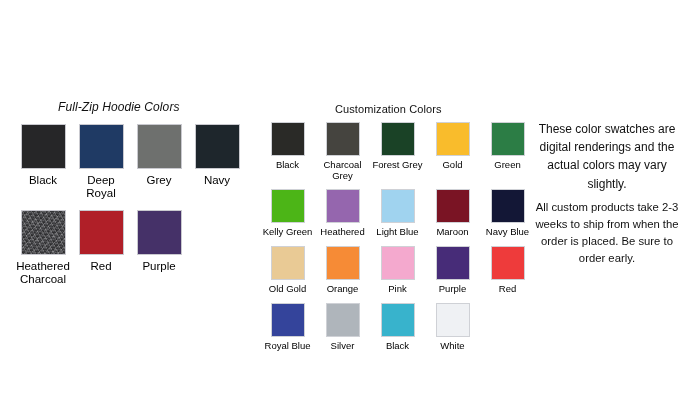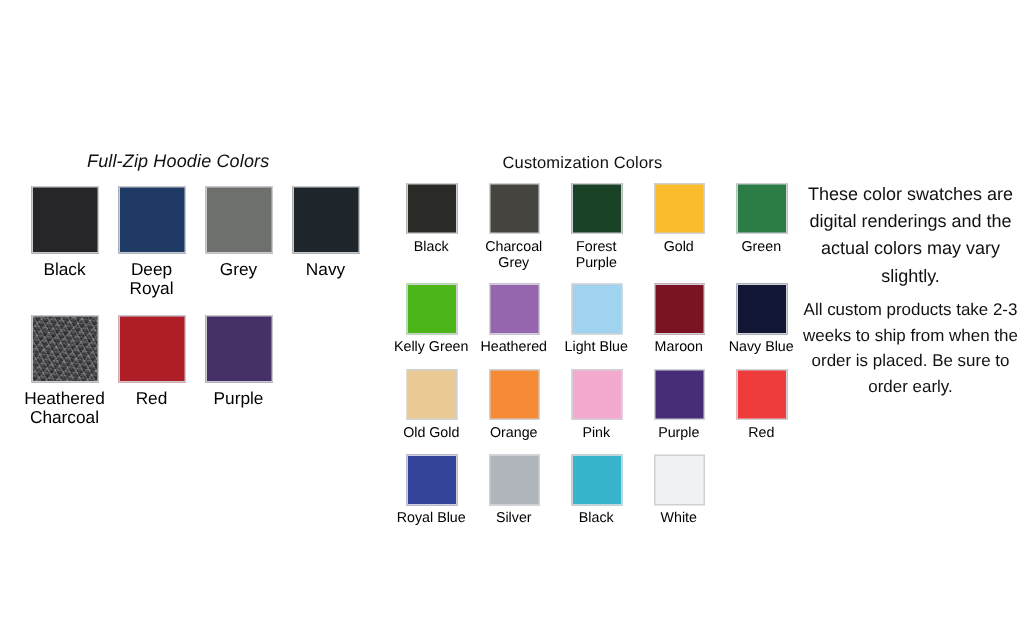--- a/index.html
+++ b/index.html
@@ -146,21 +146,21 @@
       <div class="swatch-cell">
         <span class="swatch-chip" style="background-color: rgb(42, 42, 39);"></span>
         <span class="swatch-label">Black</span>
       </div>
       <div class="swatch-cell">
         <span class="swatch-chip" style="background-color: rgb(69, 68, 63);"></span>
         <span class="swatch-label">Charcoal Grey</span>
       </div>
       <div class="swatch-cell">
         <span class="swatch-chip" style="background-color: rgb(26, 66, 38);"></span>
-        <span class="swatch-label">Forest Purple</span>
+        <span class="swatch-label">Forest Grey</span>
       </div>
       <div class="swatch-cell">
         <span class="swatch-chip" style="background-color: rgb(249, 188, 44);"></span>
         <span class="swatch-label">Gold</span>
       </div>
       <div class="swatch-cell">
         <span class="swatch-chip" style="background-color: rgb(44, 125, 69);"></span>
         <span class="swatch-label">Green</span>
       </div>
       <div class="swatch-cell">

